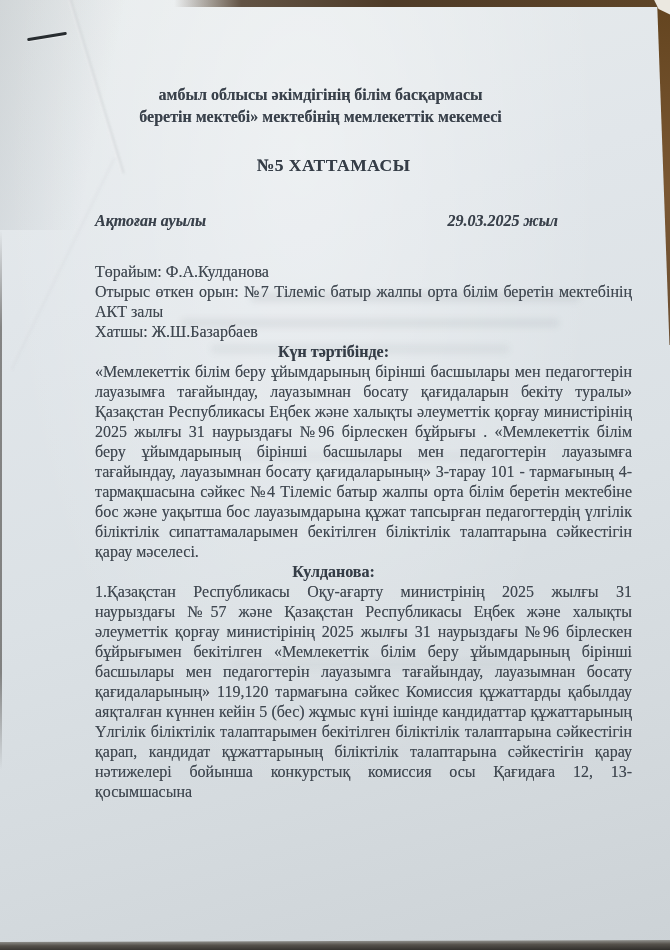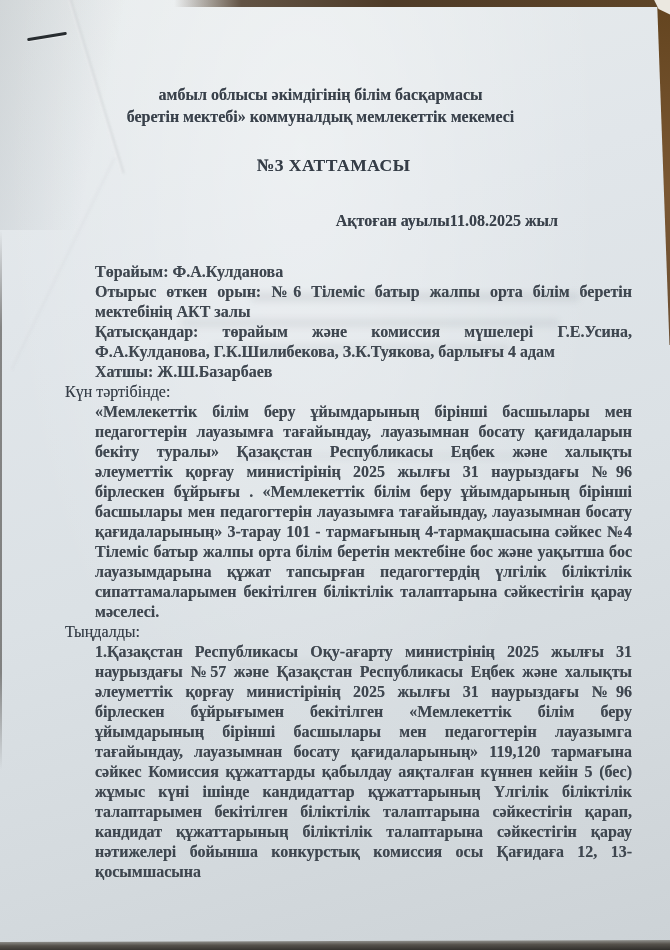--- a/index.html
+++ b/index.html
@@ -84,28 +84,28 @@
   .org {
     width:537px; margin-left:-43px; text-align:center;
     font-weight:bold; line-height:22px; color:#39414b;
   }
   .title {
     width:537px; margin:27px 0 0 -30px; text-align:center;
     font-weight:bold; font-size:17.5px; letter-spacing:.5px; color:#353d47;
   }
   .placerow {
     margin-top:36px; padding-right:74px;
-    display:flex; justify-content:flex-end; font-weight:bold; color:#39414b;
+    display:flex; justify-content:space-between; font-weight:bold; color:#39414b;font-style:italic;
   }
   .meta { margin-top:31px; text-align:justify; }
-  .meta p, .par { margin:0;font-weight:bold; }
+  .meta p, .par { margin:0; }
   .par { text-align:justify; }
   .heading {
-    width:537px; margin-left:-30px; 
-    font-weight:normal; color:#353d47;
+    width:537px; margin-left:-30px; text-align:center;
+    font-weight:bold; color:#353d47;
   }
 </style>
 </head>
 <body>
 
 <div class="photo">
 
   <div class="paper"></div>
 
   <div class="fold-shade"></div>
@@ -121,37 +121,36 @@
   <div class="table-top"></div>
   <div class="table-right"></div>
   <div class="under-sheet"></div>
   <div class="table-left"></div>
   <div class="table-bottom"></div>
 
   <div class="doc">
 
     <div class="org">
       <div>амбыл облысы әкімдігінің білім басқармасы</div>
-      <div>беретін мектебі» коммуналдық мемлекеттік мекемесі</div>
+      <div>беретін мектебі» мектебінің мемлекеттік мекемесі</div>
     </div>
 
-    <div class="title">№3 ХАТТАМАСЫ</div>
+    <div class="title">№5 ХАТТАМАСЫ</div>
 
     <div class="placerow">
       <span>Ақтоған  ауылы</span>
-      <span>11.08.2025 жыл</span>
+      <span>29.03.2025 жыл</span>
     </div>
 
     <div class="meta">
       <p>Төрайым: Ф.А.Кулданова</p>
-      <p>Отырыс өткен орын: №6 Тілеміс батыр  жалпы орта білім беретін мектебінің АКТ залы</p>
-      <p>Қатысқандар: төрайым және комиссия мүшелері Г.Е.Усина, Ф.А.Кулданова, Г.К.Шилибекова, З.К.Туякова, барлығы 4 адам</p>
+      <p>Отырыс өткен орын: №7 Тілеміс батыр  жалпы орта білім беретін мектебінің АКТ залы</p>
       <p>Хатшы: Ж.Ш.Базарбаев</p>
     </div>
 
     <div class="heading">Күн тәртібінде:</div>
     <p class="par">«Мемлекеттік білім беру ұйымдарының бірінші басшылары мен педагогтерін лауазымға тағайындау, лауазымнан босату қағидаларын бекіту туралы» Қазақстан Республикасы Еңбек және халықты әлеуметтік қорғау министірінің 2025 жылғы 31 наурыздағы №96 бірлескен бұйрығы . «Мемлекеттік білім беру ұйымдарының бірінші басшылары мен педагогтерін лауазымға тағайындау, лауазымнан босату қағидаларының» 3-тарау 101 - тармағының 4-тармақшасына сәйкес №4 Тілеміс батыр жалпы орта білім беретін мектебіне бос және уақытша бос лауазымдарына құжат тапсырған педагогтердің үлгілік біліктілік сипаттамаларымен бекітілген біліктілік талаптарына сәйкестігін қарау мәселесі.</p>
 
-    <div class="heading">Тыңдалды:</div>
+    <div class="heading">Кулданова:</div>
     <p class="par">1.Қазақстан Республикасы Оқу-ағарту министрінің 2025 жылғы 31 наурыздағы №57 және Қазақстан Республикасы Еңбек және халықты әлеуметтік қорғау министірінің 2025 жылғы 31 наурыздағы №96 бірлескен бұйрығымен бекітілген «Мемлекеттік білім беру ұйымдарының бірінші басшылары мен педагогтерін лауазымга тағайындау, лауазымнан босату қағидаларының» 119,120 тармағына сәйкес Комиссия құжаттарды қабылдау аяқталған күннен кейін 5 (бес) жұмыс күні ішінде кандидаттар құжаттарының Үлгілік біліктілік талаптарымен бекітілген біліктілік талаптарына сәйкестігін қарап, кандидат құжаттарының біліктілік талаптарына сәйкестігін қарау нәтижелері бойынша конкурстық комиссия осы Қағидаға 12, 13-қосымшасына</p>
 
   </div>
 </div>
 
 </body></html>

